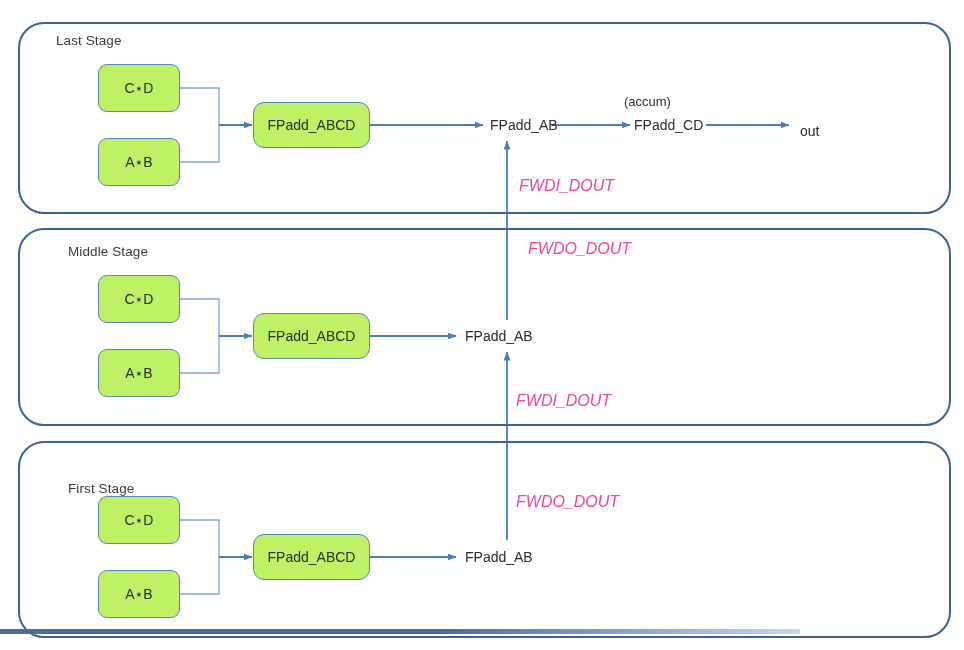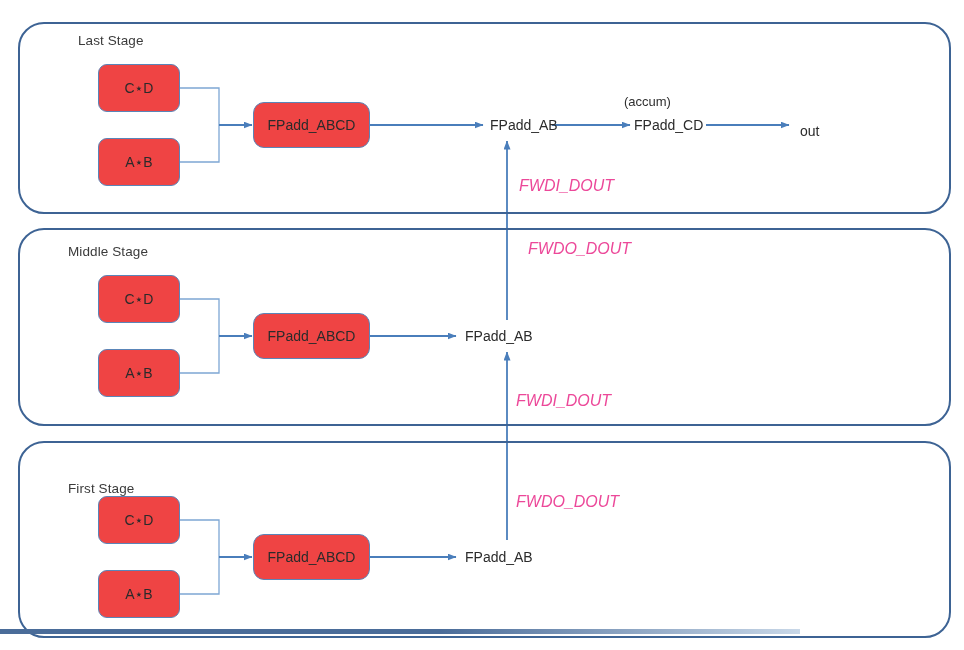--- a/index.html
+++ b/index.html
@@ -36,21 +36,21 @@
   .stage-title {
     position: absolute;
     font-size: 13.5px;
     color: #3b3b3b;
     white-space: nowrap;
     letter-spacing: 0.1px;
   }
   .mul-box, .add-box {
     position: absolute;
     box-sizing: border-box;
-    background: #ef4444;
+    background: #bef264;
     border: 1.3px solid #5a85b8;
     border-radius: 9px;
     display: flex;
     align-items: center;
     justify-content: center;
     font-size: 14px;
     color: #2b2b2b;
     white-space: nowrap;
   }
   .add-box {
@@ -131,21 +131,21 @@
     <g>
       <line x1="507" y1="320" x2="507" y2="141" stroke="#4a7ebb" stroke-width="1.8" marker-end="url(#arrowhead-up)"></line>
     </g>
 
     <g>
       <line x1="507" y1="540" x2="507" y2="352" stroke="#4a7ebb" stroke-width="1.8" marker-end="url(#arrowhead-up)"></line>
     </g>
   </svg>
 
   <div class="stage-container" style="left:18px; top:22px; width:933px; height:192px;"></div>
-  <div class="stage-title" style="left:78px; top:33px;">Last Stage</div>
+  <div class="stage-title" style="left:56px; top:33px;">Last Stage</div>
 
   <div class="mul-box" style="left:98px; top:64px; width:82px; height:48px;">C⋆D</div>
   <div class="mul-box" style="left:98px; top:138px; width:82px; height:48px;">A⋆B</div>
   <div class="add-box" style="left:253px; top:102px; width:117px; height:46px;">FPadd_ABCD</div>
 
   <div class="node-label" style="left:490px; top:117px;">FPadd_AB</div>
   <div class="accum-label" style="left:624px; top:94px;">(accum)</div>
   <div class="node-label" style="left:634px; top:117px;">FPadd_CD</div>
   <div class="node-label" style="left:800px; top:123px;">out</div>
 

